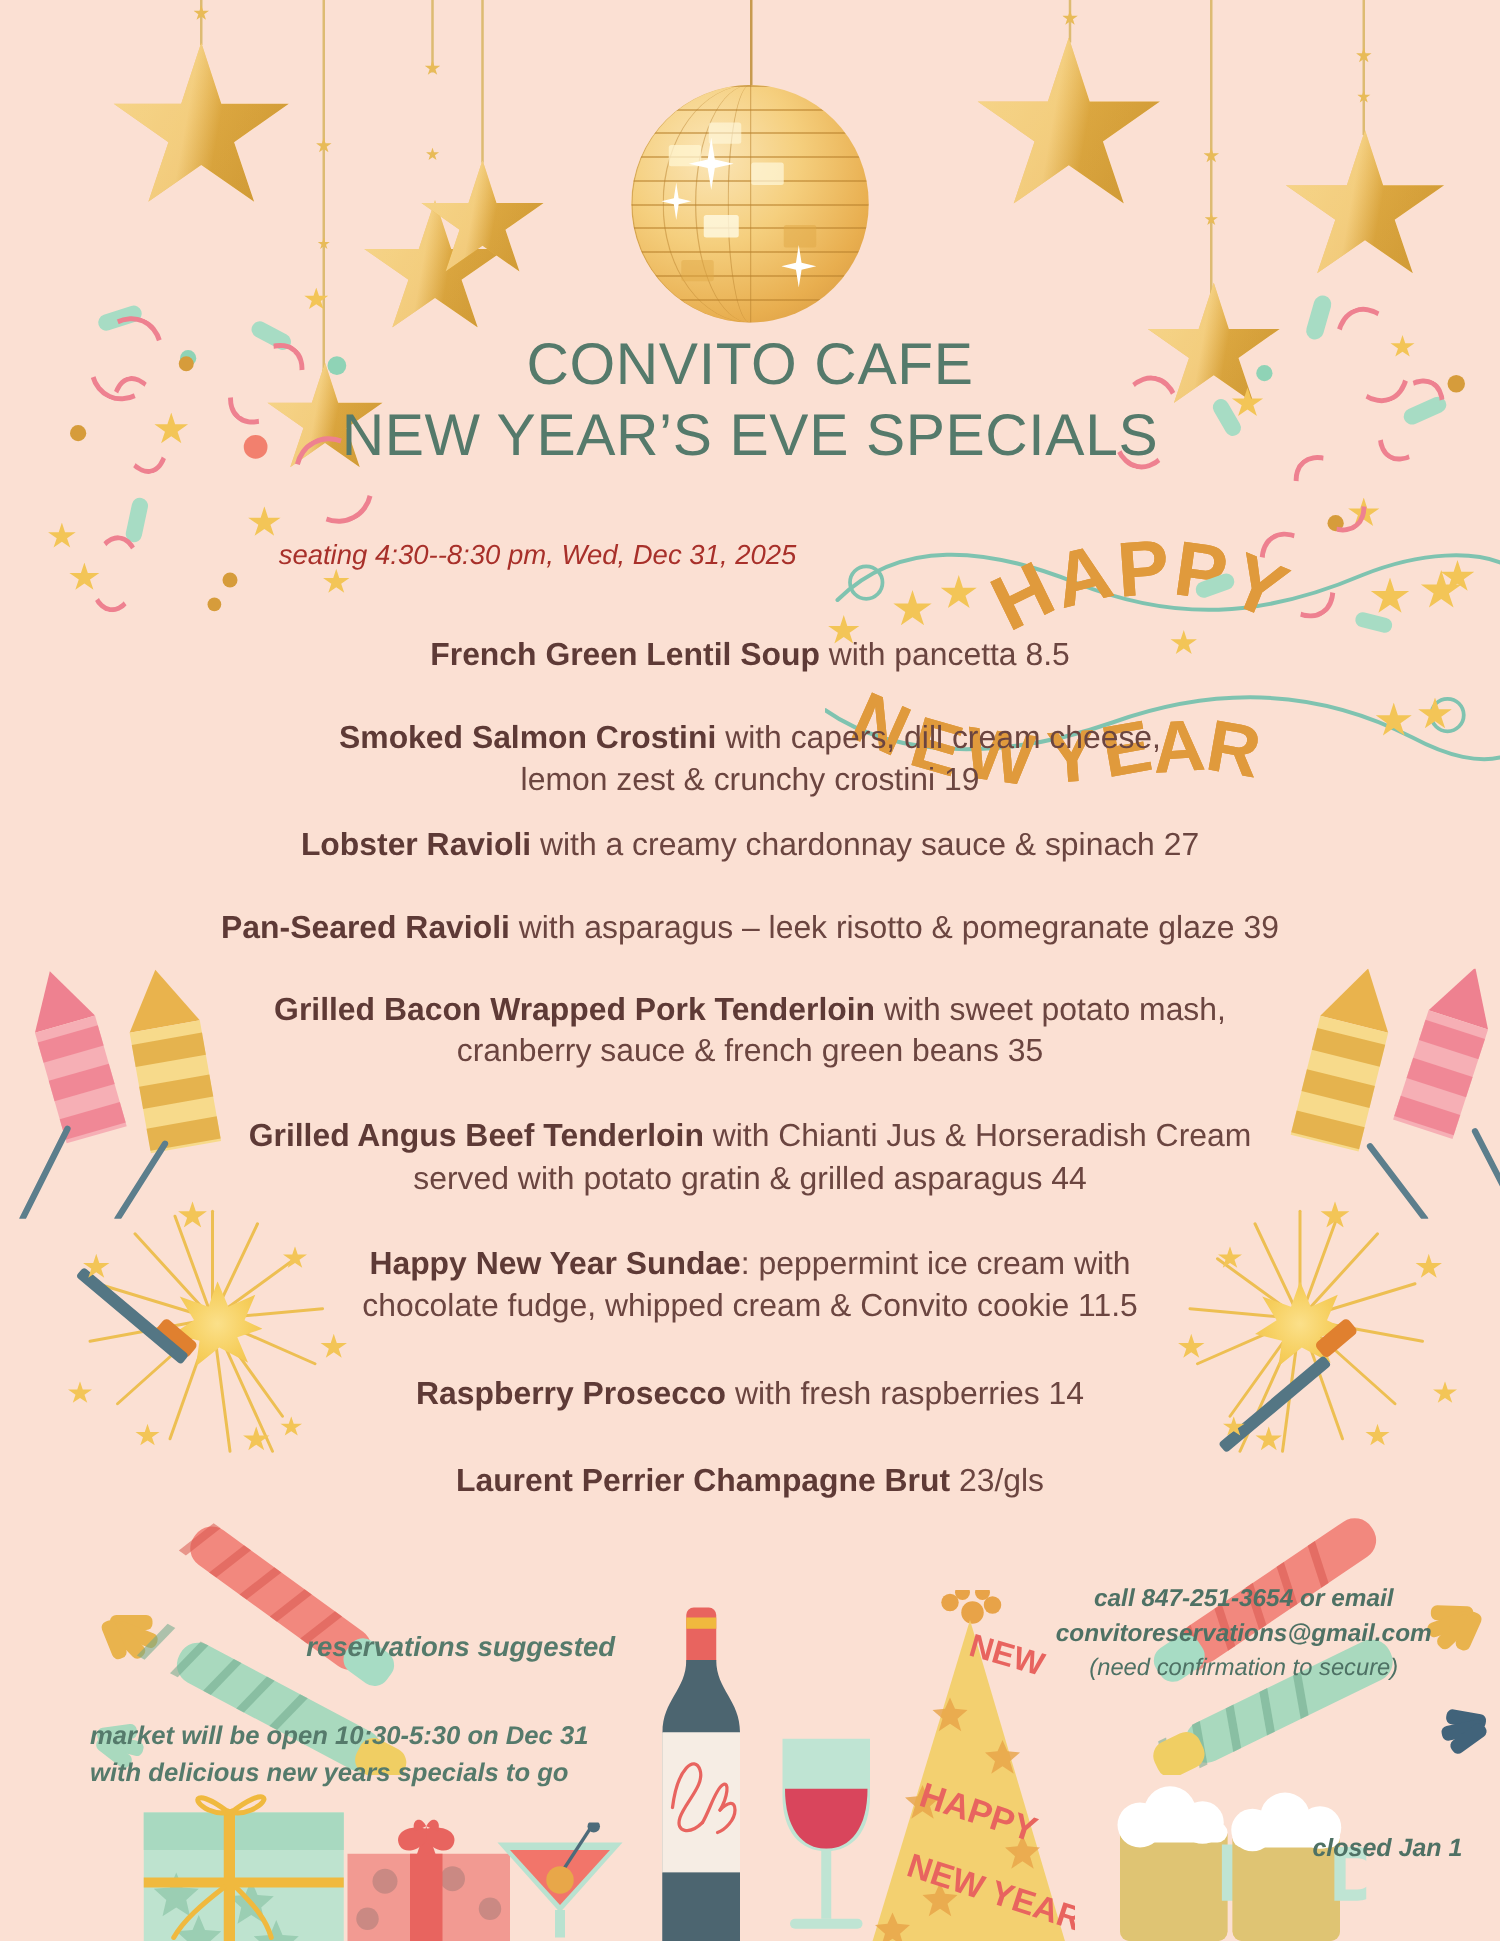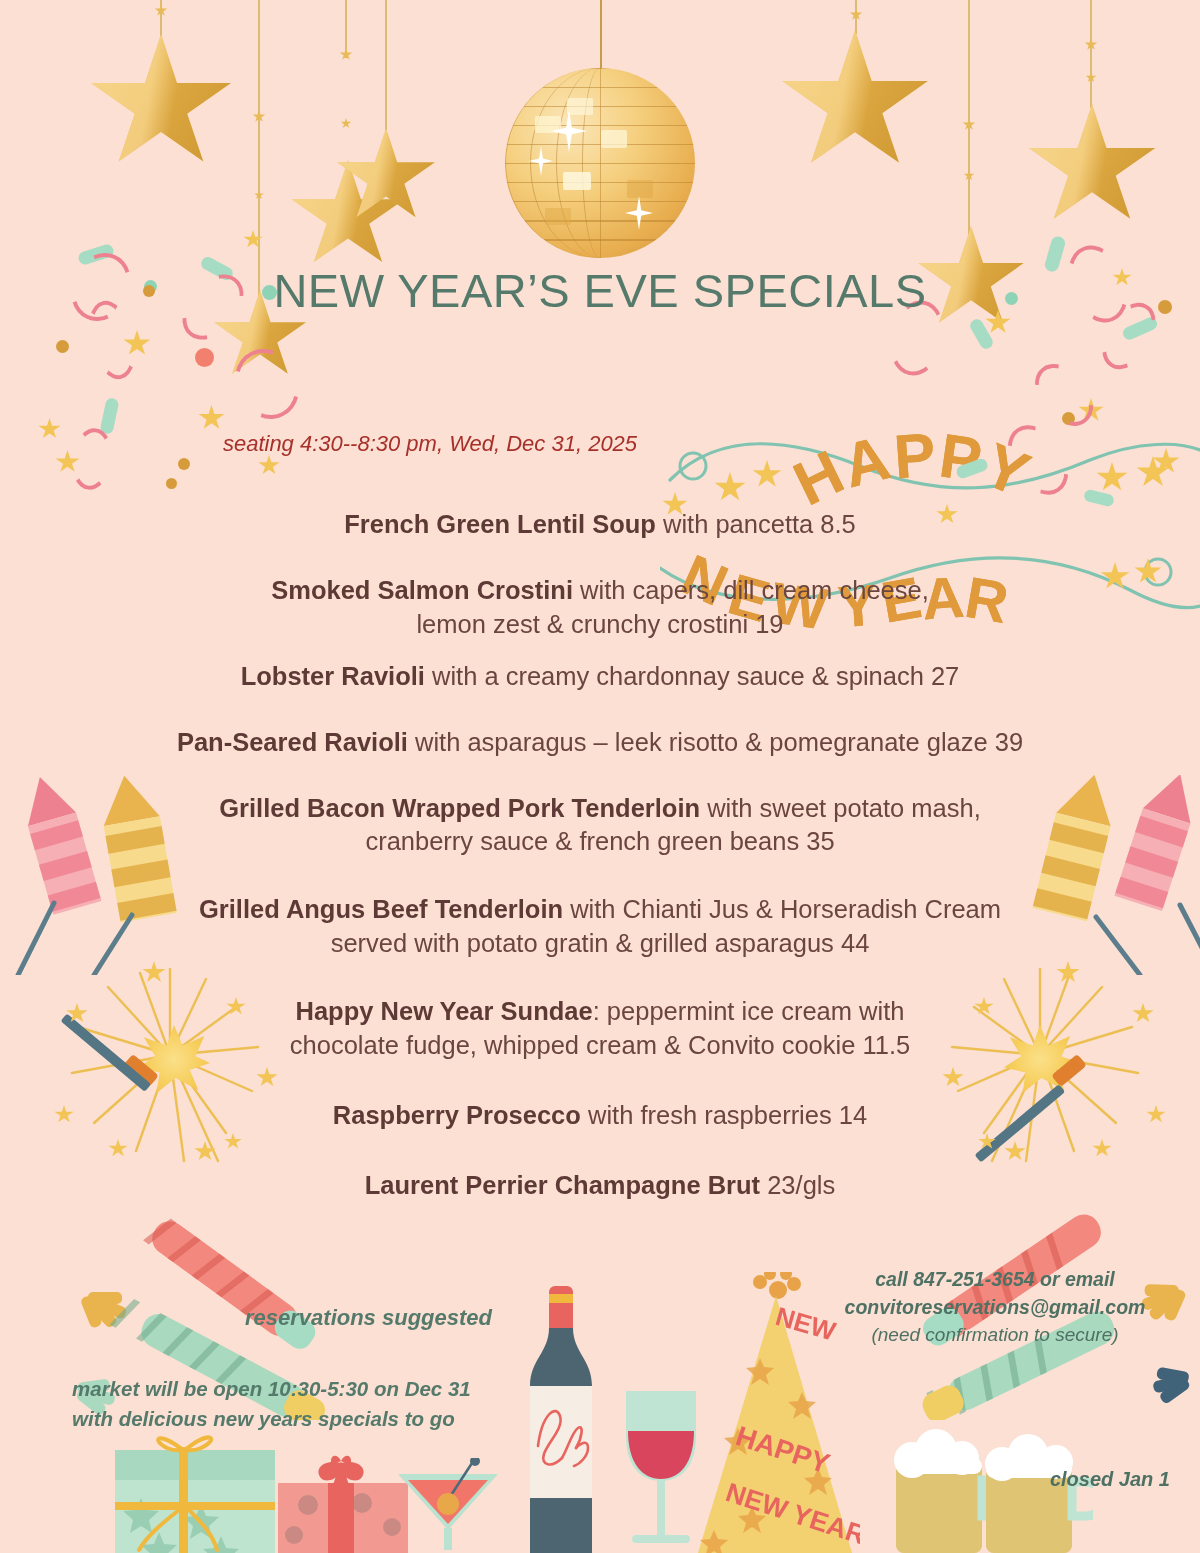--- a/index.html
+++ b/index.html
@@ -447,20 +447,21 @@
       <div class="ministar" style="left:22px;top:112px;width:22px;height:21px;"></div>
       <div class="ministar" style="left:84px;top:186px;width:22px;height:21px;"></div>
       <div class="ministar" style="left:172px;top:184px;width:20px;height:19px;"></div>
       <div class="ministar" style="left:226px;top:150px;width:20px;height:19px;"></div>
       <div class="ministar" style="left:58px;top:178px;width:18px;height:17px;"></div>
     </div>
 
   </div>
 
   <div class="title-block">
+    <div class="title-line title-1">CONVITO CAFE</div>
     <div class="title-line title-2">NEW YEAR’S EVE SPECIALS</div>
   </div>
 
   <div class="subtitle-block">
     <div class="subtitle-line">seating 4:30--8:30 pm, Wed, Dec 31, 2025</div>
   </div>
 
   <div class="menu" id="menu-list">
       <div class="menu-item m0">
         <div><span class="nm">French Green Lentil Soup</span><span> with pancetta 8.5</span></div>

